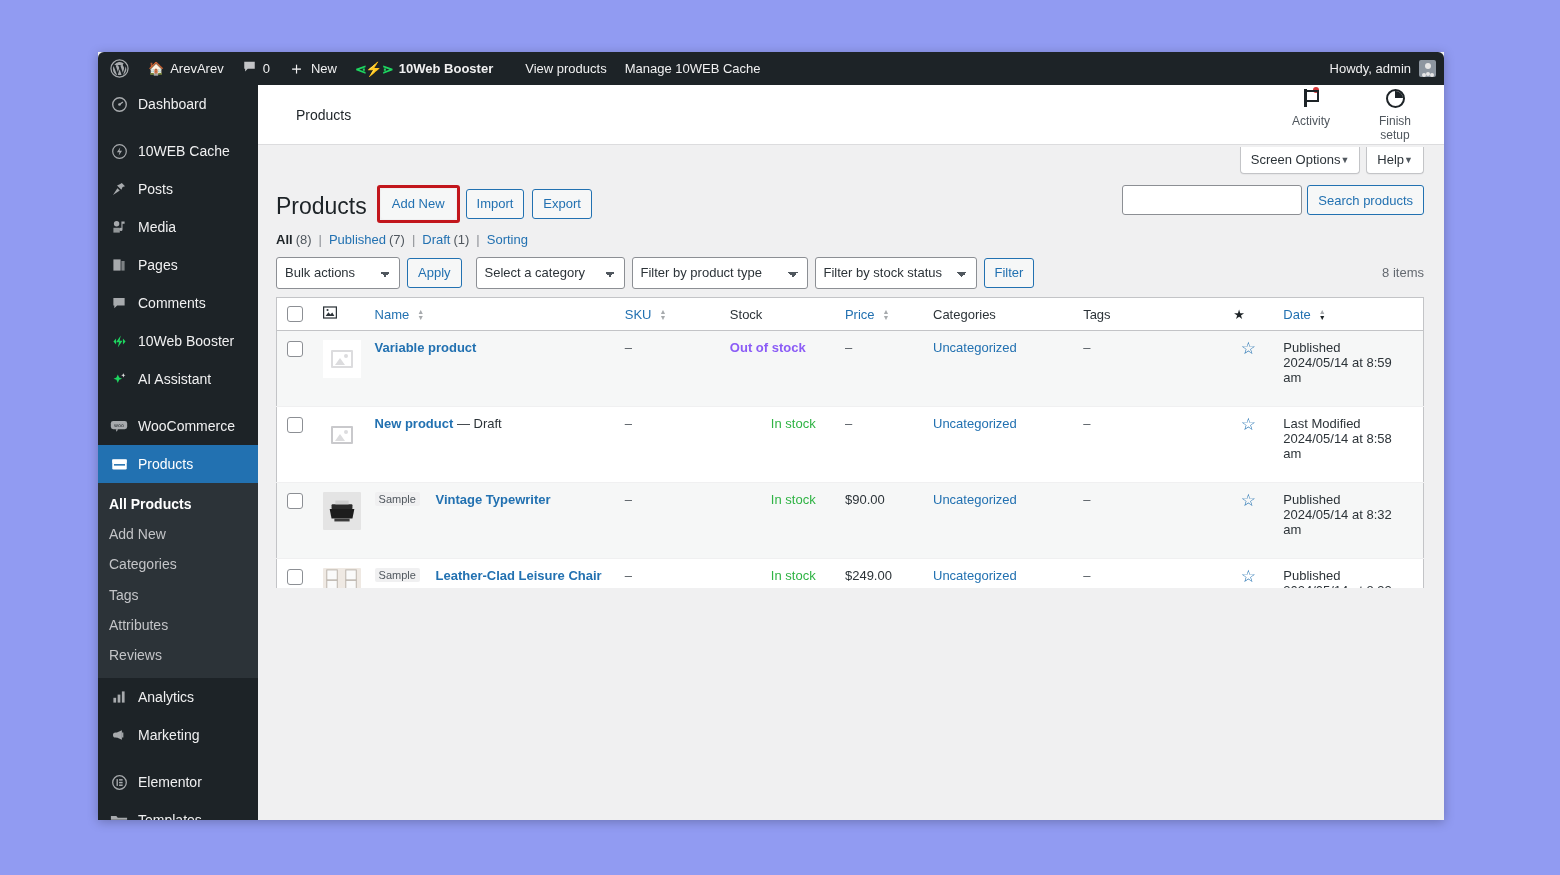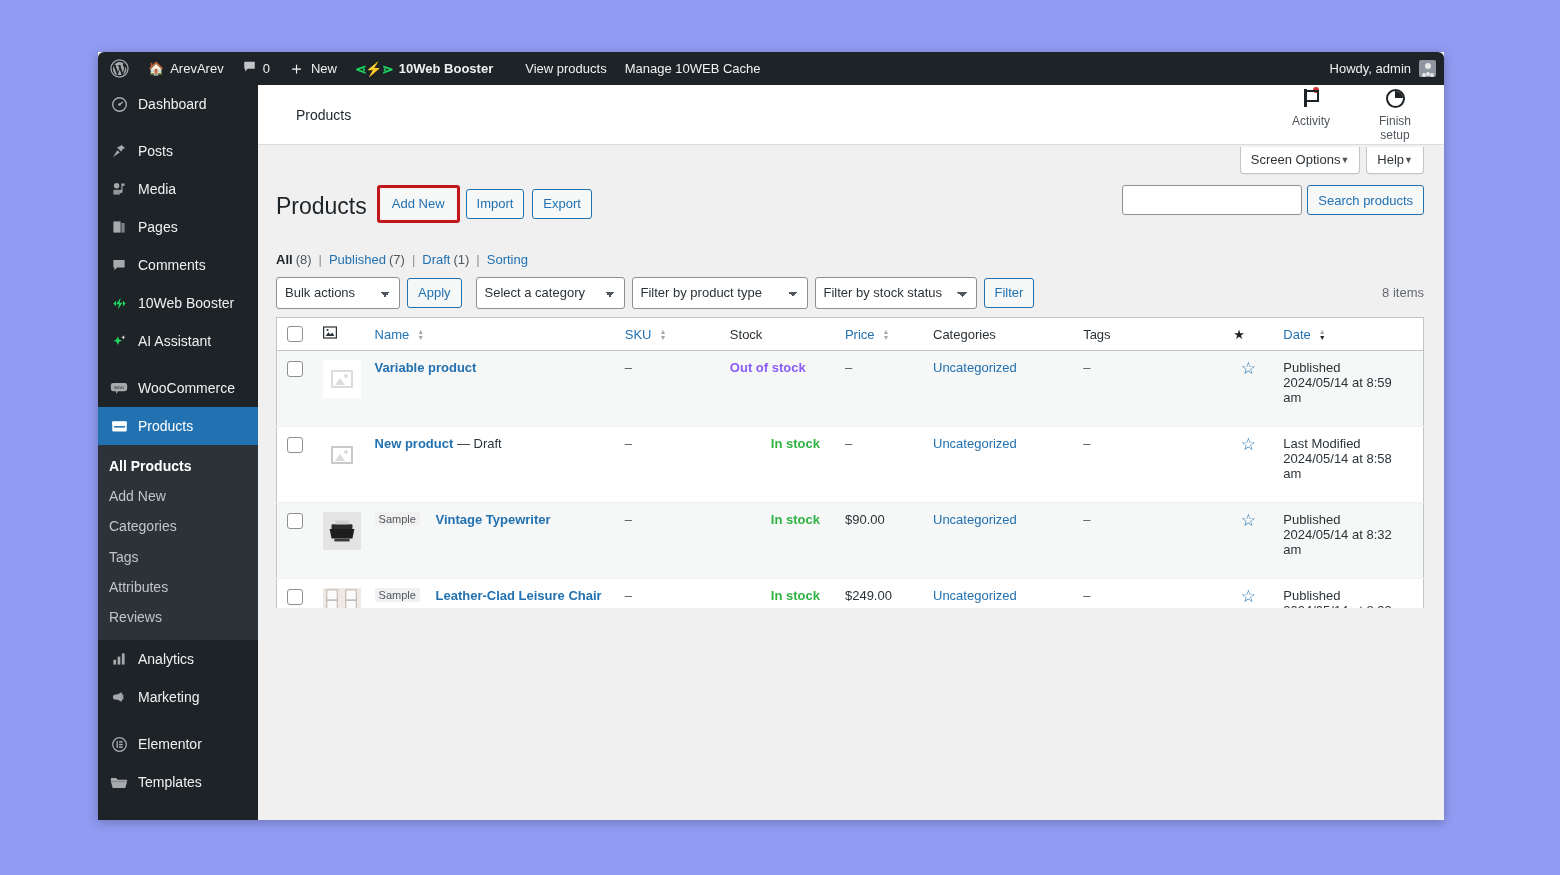--- a/index.html
+++ b/index.html
@@ -173,21 +173,21 @@
     height: 30px;
   }
   .hl-wrap {
     display: inline-block; border: 3px solid #c2161c; border-radius: 3px;
     padding: 1px; margin-right: 6px; line-height: 0;
   }
   .hl-wrap .page-btn { margin: 0; border-color: transparent; }
 
   
   ul.subsubsub {
-    list-style: none; margin: 26px 0 6px 0; padding: 0;
+    list-style: none; margin: 6px 0 6px 0; padding: 0;
     font-size: 13px; color: #2c3338;
     display: flex; align-items: center; flex-wrap: wrap;
   }
   ul.subsubsub li { display: flex; align-items: center; }
   ul.subsubsub a { color: #2271b1; text-decoration: none; cursor: pointer; }
   ul.subsubsub a.current { color: #1d2327; font-weight: 600; }
   ul.subsubsub .count { color: #50575e; margin-left: 3px; }
   ul.subsubsub .divider { color: #8c8f94; margin: 0 7px; }
 
   
@@ -298,21 +298,21 @@
     width: 4px; height: 4px; border-radius: 50%; background: #dcdcde;
   }
   .thumb-img { width: 38px; height: 38px; display: block; border-radius: 1px; }
   .sample-badge {
     display: inline-block; font-size: 11px; color: #50575e;
     background: #f0f0f1; border-radius: 2px;
     padding: 1px 4px; margin-right: 12px; vertical-align: 1px;
   }
   .prod-name { font-weight: 600; font-size: 13px; }
   .post-state { color: #2c3338; font-weight: 400; }
-  .instock { color: #2fb344; font-weight: 700; padding-left: 41px; }
+  .instock { color: #2fb344; font-weight: 400; padding-left: 41px; }
   .outofstock { color: #8b5cf6; font-weight: 600; }
   .dash { color: #50575e; }
   .star-outline {
     color: #2271b1; font-size: 17px; cursor: pointer; line-height: 1;
   }
   .star-filled { color: #1d2327; font-size: 13px; }
   .date-line { display: block; color: #2c3338; }
 
   
   #table-viewport {
@@ -372,20 +372,29 @@
             <circle cx="10" cy="10" r="8" fill="none" stroke="#a7aaad" stroke-width="1.6"></circle>
             <path d="M10 10l4-3" stroke="#a7aaad" stroke-width="1.6" fill="none"></path>
             <circle cx="10" cy="10" r="1.6" fill="#a7aaad"></circle>
           </svg>
       </span>
       <span>Dashboard</span>
     </div>
 
     <div class="menu-sep"></div>
 
+    <div class="menu-item">
+      <span class="mi-icon">
+        <svg width="17" height="17" viewBox="0 0 20 20">
+            <circle cx="10" cy="10" r="8" fill="none" stroke="#a7aaad" stroke-width="1.4"></circle>
+            <path d="M11 5l-4 6h3l-1 4 4-6h-3z" fill="#a7aaad"></path>
+          </svg>
+      </span>
+      <span>10WEB Cache</span>
+    </div>
 
     <div class="menu-item">
       <span class="mi-icon">
         <svg width="16" height="16" viewBox="0 0 20 20">
             <path d="M13.5 2.5l4 4-3 1-1.5 3.5-5.5-5.5L11 4zM8 9l-5.5 8.5L11 12z" fill="#a7aaad"></path>
           </svg>
       </span>
       <span>Posts</span>
     </div>
 

